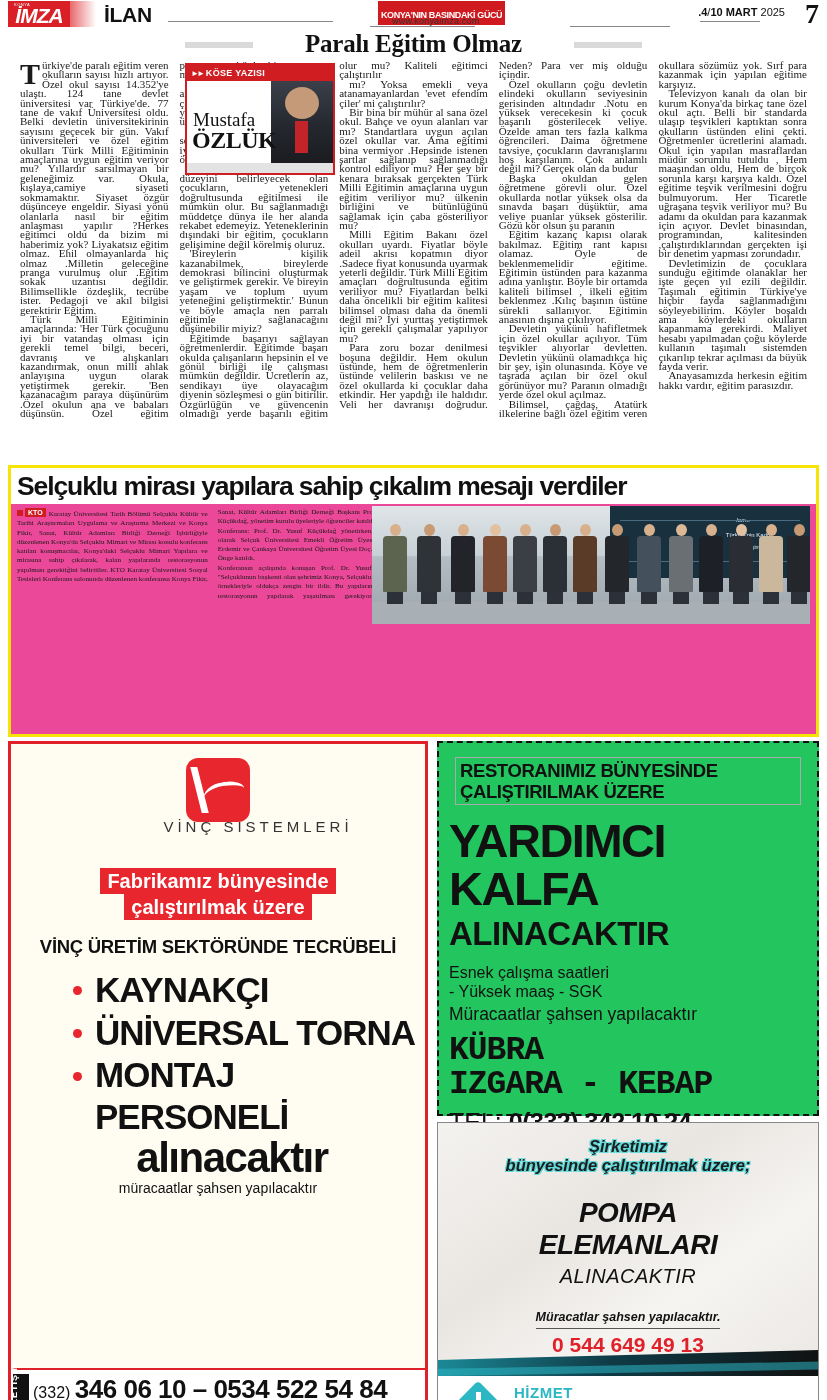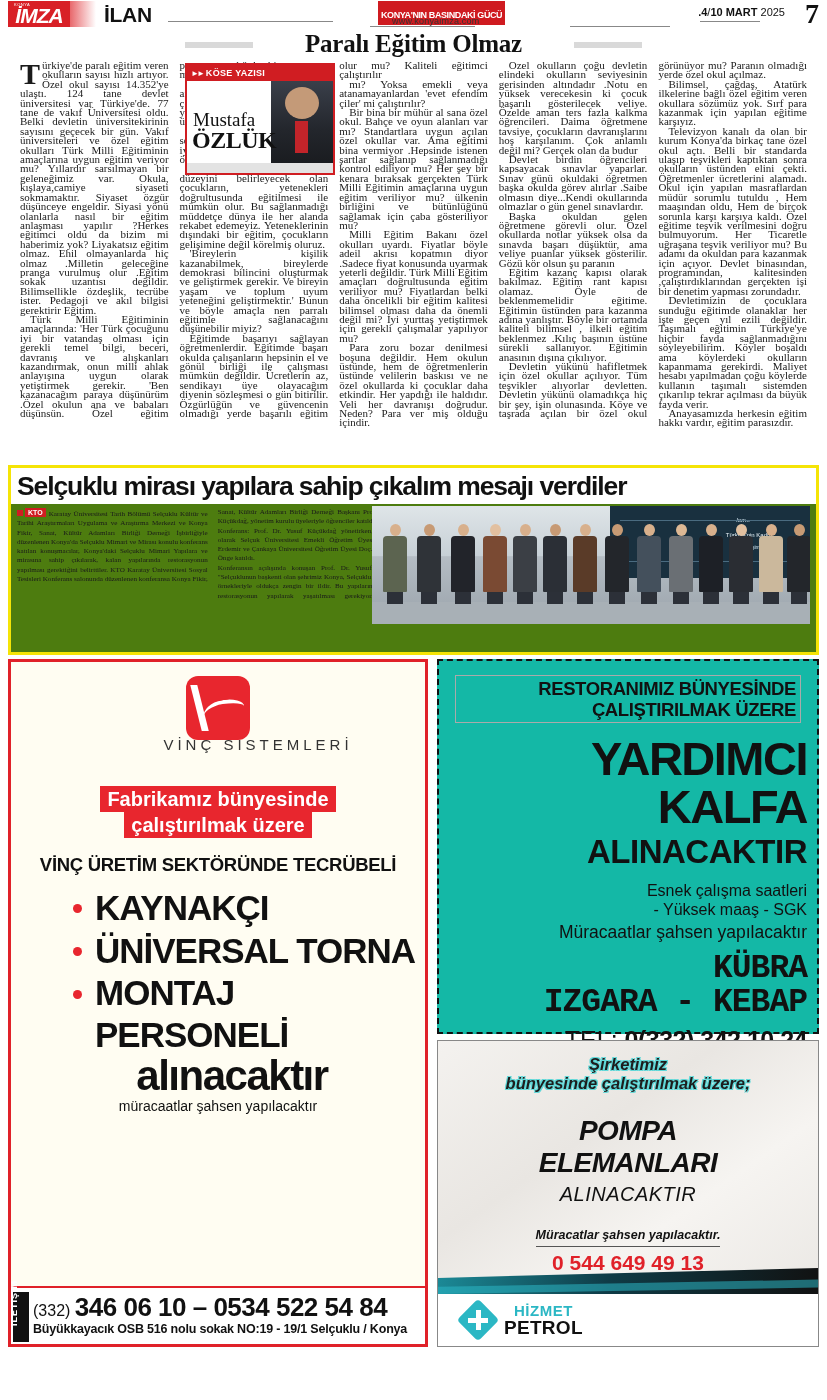--- a/index.html
+++ b/index.html
@@ -155,23 +155,23 @@
     letter-spacing:-.5px;
   }
   .columnist .footbar {
     position:absolute; left:0; bottom:0; width:100%; height:10px; background:#e3e3e3;
   }
 
   
   .newsblock {
     position:relative;
     margin:4px 24px 0 8px;
-    width:811px; height:190px;
+    width:811px; height:272px;
     border:3px solid #f5e406;
-    background:#4d7c0f;
+    background:#ec4899;
   }
   .news-title {
     height:36px;
     background:#fff;
     display:flex; align-items:center; padding:0 6px;
   }
   .news-title span {
     font-family:"Liberation Sans", sans-serif; font-weight:bold;
     font-size:26.5px; color:#111; letter-spacing:-1.1px; white-space:nowrap;
   }
@@ -321,22 +321,22 @@
   .asel-tel .num { font-size:26px; font-weight:bold; letter-spacing:-.5px; }
   .asel-addr {
     position:absolute; left:22px; top:34px;
     font-family:"Liberation Sans", sans-serif; font-weight:bold;
     font-size:12.5px; color:#111; letter-spacing:-.2px;
   }
 
   
   .ad-kubra {
     position:absolute; right:0; top:0; width:382px; height:375px;
-    border:2px dashed #111; background:#14b8a6;
-    padding:12px 10px 0 10px; text-align:right;
+    border:2px dashed #111; background:#22c55e;
+    padding:12px 10px 0 10px; text-align:left;
   }
   .kubra-topbox {
     border:1px solid #aaa; padding:2px 4px; margin:2px 6px 0 6px;
     font-family:"Liberation Sans", sans-serif; font-weight:bold;
     font-size:18.5px; line-height:21px; color:#111; letter-spacing:-.4px;
   }
   .kubra-big {
     font-family:"Liberation Sans", sans-serif; font-weight:bold;
     font-size:47px; line-height:48px; letter-spacing:-1.5px; color:#111; margin-top:12px;
   }
@@ -483,21 +483,20 @@
     <p>Yine Türk Milli Eğitiminin amaçlarından: 'Her Türk çocuğunu ilgi, istidat ve kabiliyet yönünden yetiştirmek, hayata ve üst öğrenimi hazırlamaktır.</p>
     <p>'Hedef doğru olsa da keşke bir sene daha bana devam etse. Daha iyi olur felsefesini mi düşünürler özel eğitim okulları.</p>
     <p>Türkiye'nin gelişmişlik düzeyini belirleyecek olan çocukların, yetenekleri doğrultusunda eğitilmesi ile mümkün olur. Bu sağlanmadığı müddetçe dünya ile her alanda rekabet edemeyiz. Yeteneklerinin dışındaki bir eğitim, çocukların gelişimine değil körelmiş oluruz.</p>
     <p>'Bireylerin kişilik kazanabilmek, bireylerde demokrasi bilincini oluşturmak ve geliştirmek gerekir. Ve bireyin yaşam ve toplum uyum yeteneğini geliştirmektir.' Bunun ve böyle amaçla nen parralı eğitimle sağlanacağını düşünebilir miyiz?</p>
     <p>Eğitimde başarıyı sağlayan öğretmenlerdir. Eğitimde başarı okulda çalışanların hepsinin el ve gönül birliği ile çalışması mümkün değildir. Ücretlerin az, sendikayı üye olayacağım diyenin sözleşmesi o gün bitirilir. Özgürlüğün ve güvencenin olmadığı yerde başarılı eğitim olur mu? Kaliteli eğitimci çalıştırılır</p>
     <p>mı? Yoksa emekli veya atanamayanlardan 'evet efendim çiler' mi çalıştırılır?</p>
     <p>Bir bina bir mühür al sana özel okul. Bahçe ve oyun alanları var mı? Standartlara uygun açılan özel okullar var. Ama eğitimi bina vermiyor .Hepsinde istenen şartlar sağlanıp sağlanmadığı kontrol ediliyor mu? Her şey bir kenara bıraksak gerçekten Türk Milli Eğitimin amaçlarına uygun eğitim veriliyor mu? ülkenin birliğini ve bütünlüğünü sağlamak için çaba gösteriliyor mu?</p>
     <p>Milli Eğitim Bakanı özel okulları uyardı. Fiyatlar böyle adeil akrısı kopatmın diyor .Sadece fiyat konusunda uyarmak yeterli değildir. Türk Milli Eğitim amaçları doğrultusunda eğitim veriliyor mu? Fiyatlardan belki daha öncelikli bir eğitim kalitesi bilimsel olması daha da önemli değil mi? İyi yurttaş yetiştirmek için gerekli çalışmalar yapılıyor mu?</p>
     <p>Para zoru bozar denilmesi boşuna değildir. Hem okulun üstünde, hem de öğretmenlerin üstünde velilerin baskısı ve ne özel okullarda ki çocuklar daha etkindir. Her yapdığı ile haldıdır. Veli her davranışı doğrudur. Neden? Para ver miş olduğu içindir.</p>
     <p>Özel okulların çoğu devletin elindeki okulların seviyesinin gerisinden altındadır .Notu en yüksek verecekesin ki çocuk başarılı gösterilecek veliye. Özelde aman ters fazla kalkma öğrencileri. Daima öğretmene tavsiye, çocukların davranışlarını hoş karşılanım. Çok anlamlı değil mi? Gerçek olan da budur</p>
-    <p>Devlet birdin öğrencileri kapsayacak sınavlar yaparlar. Sınav günü okuldaki öğretmen başka okulda görev alırlar .Saibe olmasın diye...Kendi okullarında olmazlar o gün genel sınavlardır.</p>
     <p>Başka okuldan gelen öğretmene görevli olur. Özel okullarda notlar yüksek olsa da sınavda başarı düşüktür, ama veliye puanlar yüksek gösterilir. Gözü kör olsun şu paranın</p>
     <p>Eğitim kazanç kapısı olarak bakılmaz. Eğitim rant kapısı olamaz. Öyle de beklenmemelidir eğitime. Eğitimin üstünden para kazanma adına yanlıştır. Böyle bir ortamda kaliteli bilimsel , ilkeli eğitim beklenmez .Kılıç başının üstüne sürekli sallanıyor. Eğitimin anasının dışına çıkılıyor.</p>
     <p>Devletin yükünü hafifletmek için özel okullar açılıyor. Tüm teşvikler alıyorlar devletten. Devletin yükünü olamadıkça hiç bir şey, işin olunasında. Köye ve taşrada açılan bir özel okul görünüyor mu? Paranın olmadığı yerde özel okul açılmaz.</p>
     <p>Bilimsel, çağdaş, Atatürk ilkelerine bağlı özel eğitim veren okullara sözümüz yok. Sırf para kazanmak için yapılan eğitime karşıyız.</p>
     <p>Televizyon kanalı da olan bir kurum Konya'da birkaç tane özel okul açtı. Belli bir standarda ulaşıp teşvikleri kaptıktan sonra okulların üstünden elini çekti. Öğretmenler ücretlerini alamadı. Okul için yapılan masraflardan müdür sorumlu tutuldu , Hem maaşından oldu, Hem de birçok sorunla karşı karşıya kaldı. Özel eğitime teşvik verilmesini doğru bulmuyorum. Her Ticaretle uğraşana teşvik veriliyor mu? Bu adamı da okuldan para kazanmak için açıyor. Devlet binasından, programından, kalitesinden ,çalıştırdıklarından gerçekten işi bir denetim yapması zorundadır.</p>
     <p>Devletimizin de çocuklara sunduğu eğitimde olanaklar her işte geçen yıl ezili değildir. Taşımalı eğitimin Türkiye'ye hiçbir fayda sağlanmadığını söyleyebilirim. Köyler boşaldı ama köylerdeki okulların kapanmama gerekirdi. Maliyet hesabı yapılmadan çoğu köylerde kullanın taşımalı sistemden çıkarılıp tekrar açılması da büyük fayda verir.</p>
     <p>Anayasamızda herkesin eğitim hakkı vardır, eğitim parasızdır.</p>
   </div>
 </div>
 

